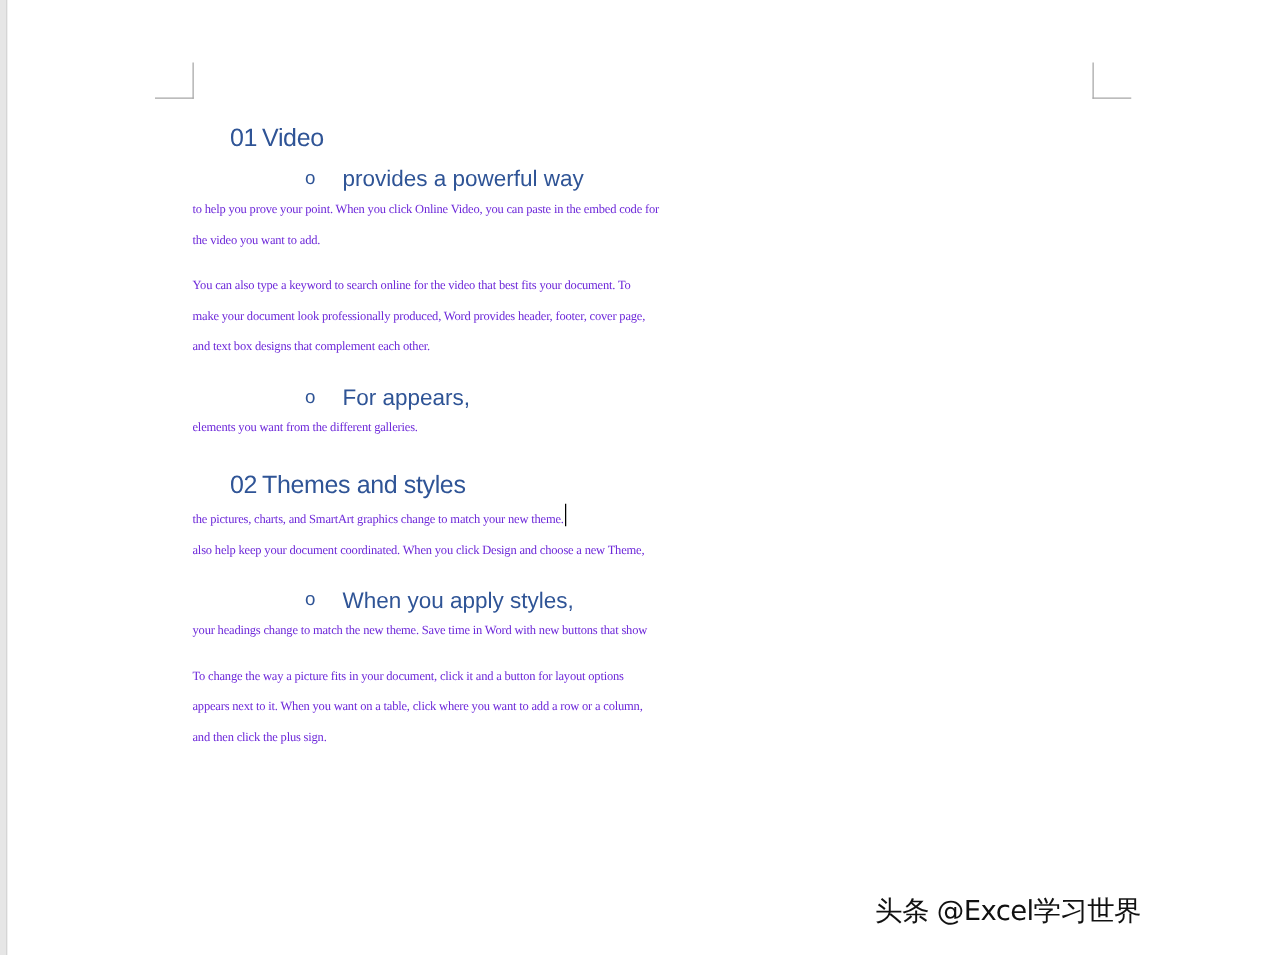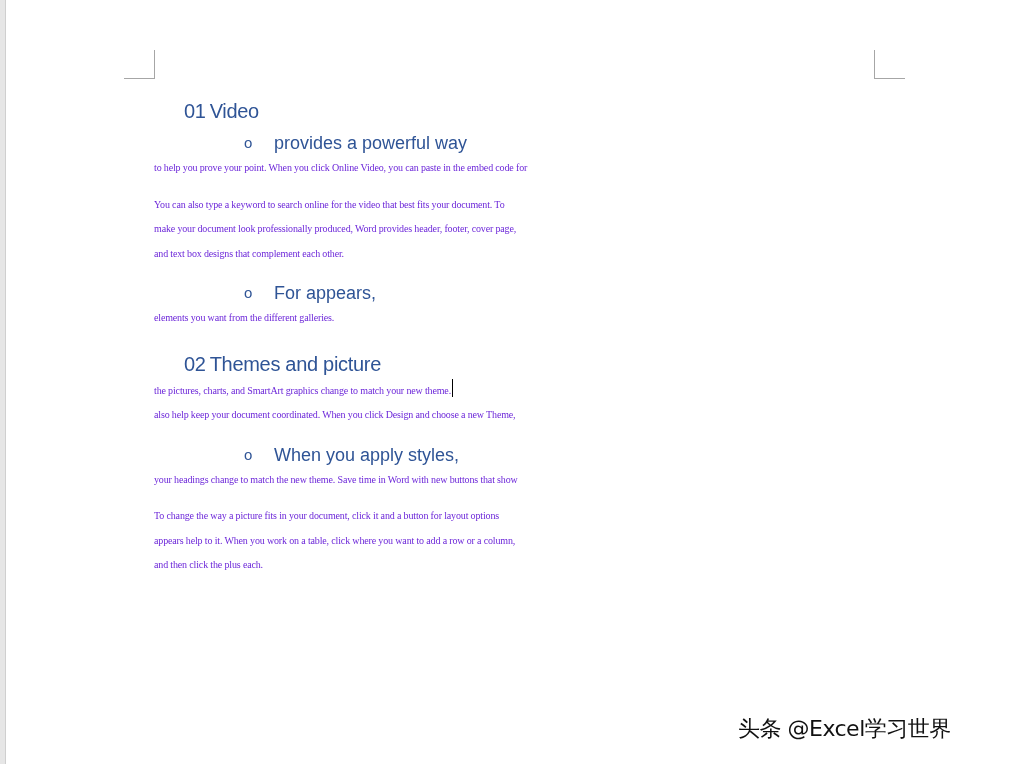--- a/index.html
+++ b/index.html
@@ -33,21 +33,21 @@
   }
   .h2 .bullet { width:30px; font-size:15px; color:#2f5496; }
   .p {
     color:#6d28d9; font-size:10px; line-height:24.5px; margin:0;
     font-family:Liberation Serif, serif; letter-spacing:-0.15px;
   }
   .gap { height:12px; }
   .cursor { display:inline-block; width:1px; height:18px; background:#000; vertical-align:-3px; margin-left:1px; }
 
   .watermark {
-    position:absolute; left:738px; top:714px; font-size:22px; color:#111;
+    position:absolute; left:700px; top:714px; font-size:22px; color:#111;
     font-family:"DejaVu Sans", sans-serif; letter-spacing:-0.5px;
     text-shadow: 1px 1px 0 #fff, -1px -1px 0 #fff, 1px -1px 0 #fff, -1px 1px 0 #fff;
   }
 </style>
 </head>
 <body>
 
 <div class="left-edge"></div>
 
 <div class="page">
@@ -58,54 +58,55 @@
 
     <div class="h1">
       <span class="num">01</span><span>Video</span>
     </div>
     <div class="h2">
       <span class="bullet">o</span>
       <span>provides a powerful way</span>
     </div>
     <div class="p">
       <div>to help you prove your point. When you click Online Video, you can paste in the embed code for</div>
+      <div>the video you want to add.</div>
     </div>
     <div class="gap"></div>
     <div class="p">
       <div>You can also type a keyword to search online for the video that best fits your document. To</div>
       <div>make your document look professionally produced, Word provides header, footer, cover page,</div>
       <div>and text box designs that complement each other.</div>
     </div>
     <div style="height:14px"></div>
     <div class="h2">
       <span class="bullet">o</span>
       <span>For appears,</span>
     </div>
     <div class="p">
       <div>elements you want from the different galleries.</div>
     </div>
 
     <div style="height:18px"></div>
     <div class="h1" style="height:30px;">
-      <span class="num">02</span><span>Themes and picture</span>
+      <span class="num">02</span><span>Themes and styles</span>
     </div>
     <div class="p">
       <div><span>the pictures, charts, and SmartArt graphics change to match your new theme.</span><span class="cursor"></span></div>
       <div>also help keep your document coordinated. When you click Design and choose a new Theme,</div>
     </div>
     <div style="height:14px"></div>
     <div class="h2">
       <span class="bullet">o</span>
       <span>When you apply styles,</span>
     </div>
     <div class="p">
       <div>your headings change to match the new theme. Save time in Word with new buttons that show</div>
     </div>
     <div class="gap"></div>
     <div class="p">
       <div>To change the way a picture fits in your document, click it and a button for layout options</div>
-      <div>appears help to it. When you work on a table, click where you want to add a row or a column,</div>
-      <div>and then click the plus each.</div>
+      <div>appears next to it. When you want on a table, click where you want to add a row or a column,</div>
+      <div>and then click the plus sign.</div>
     </div>
   </div>
 </div>
 
 <div class="watermark">头条 @Excel学习世界</div>
 
 </body></html>

